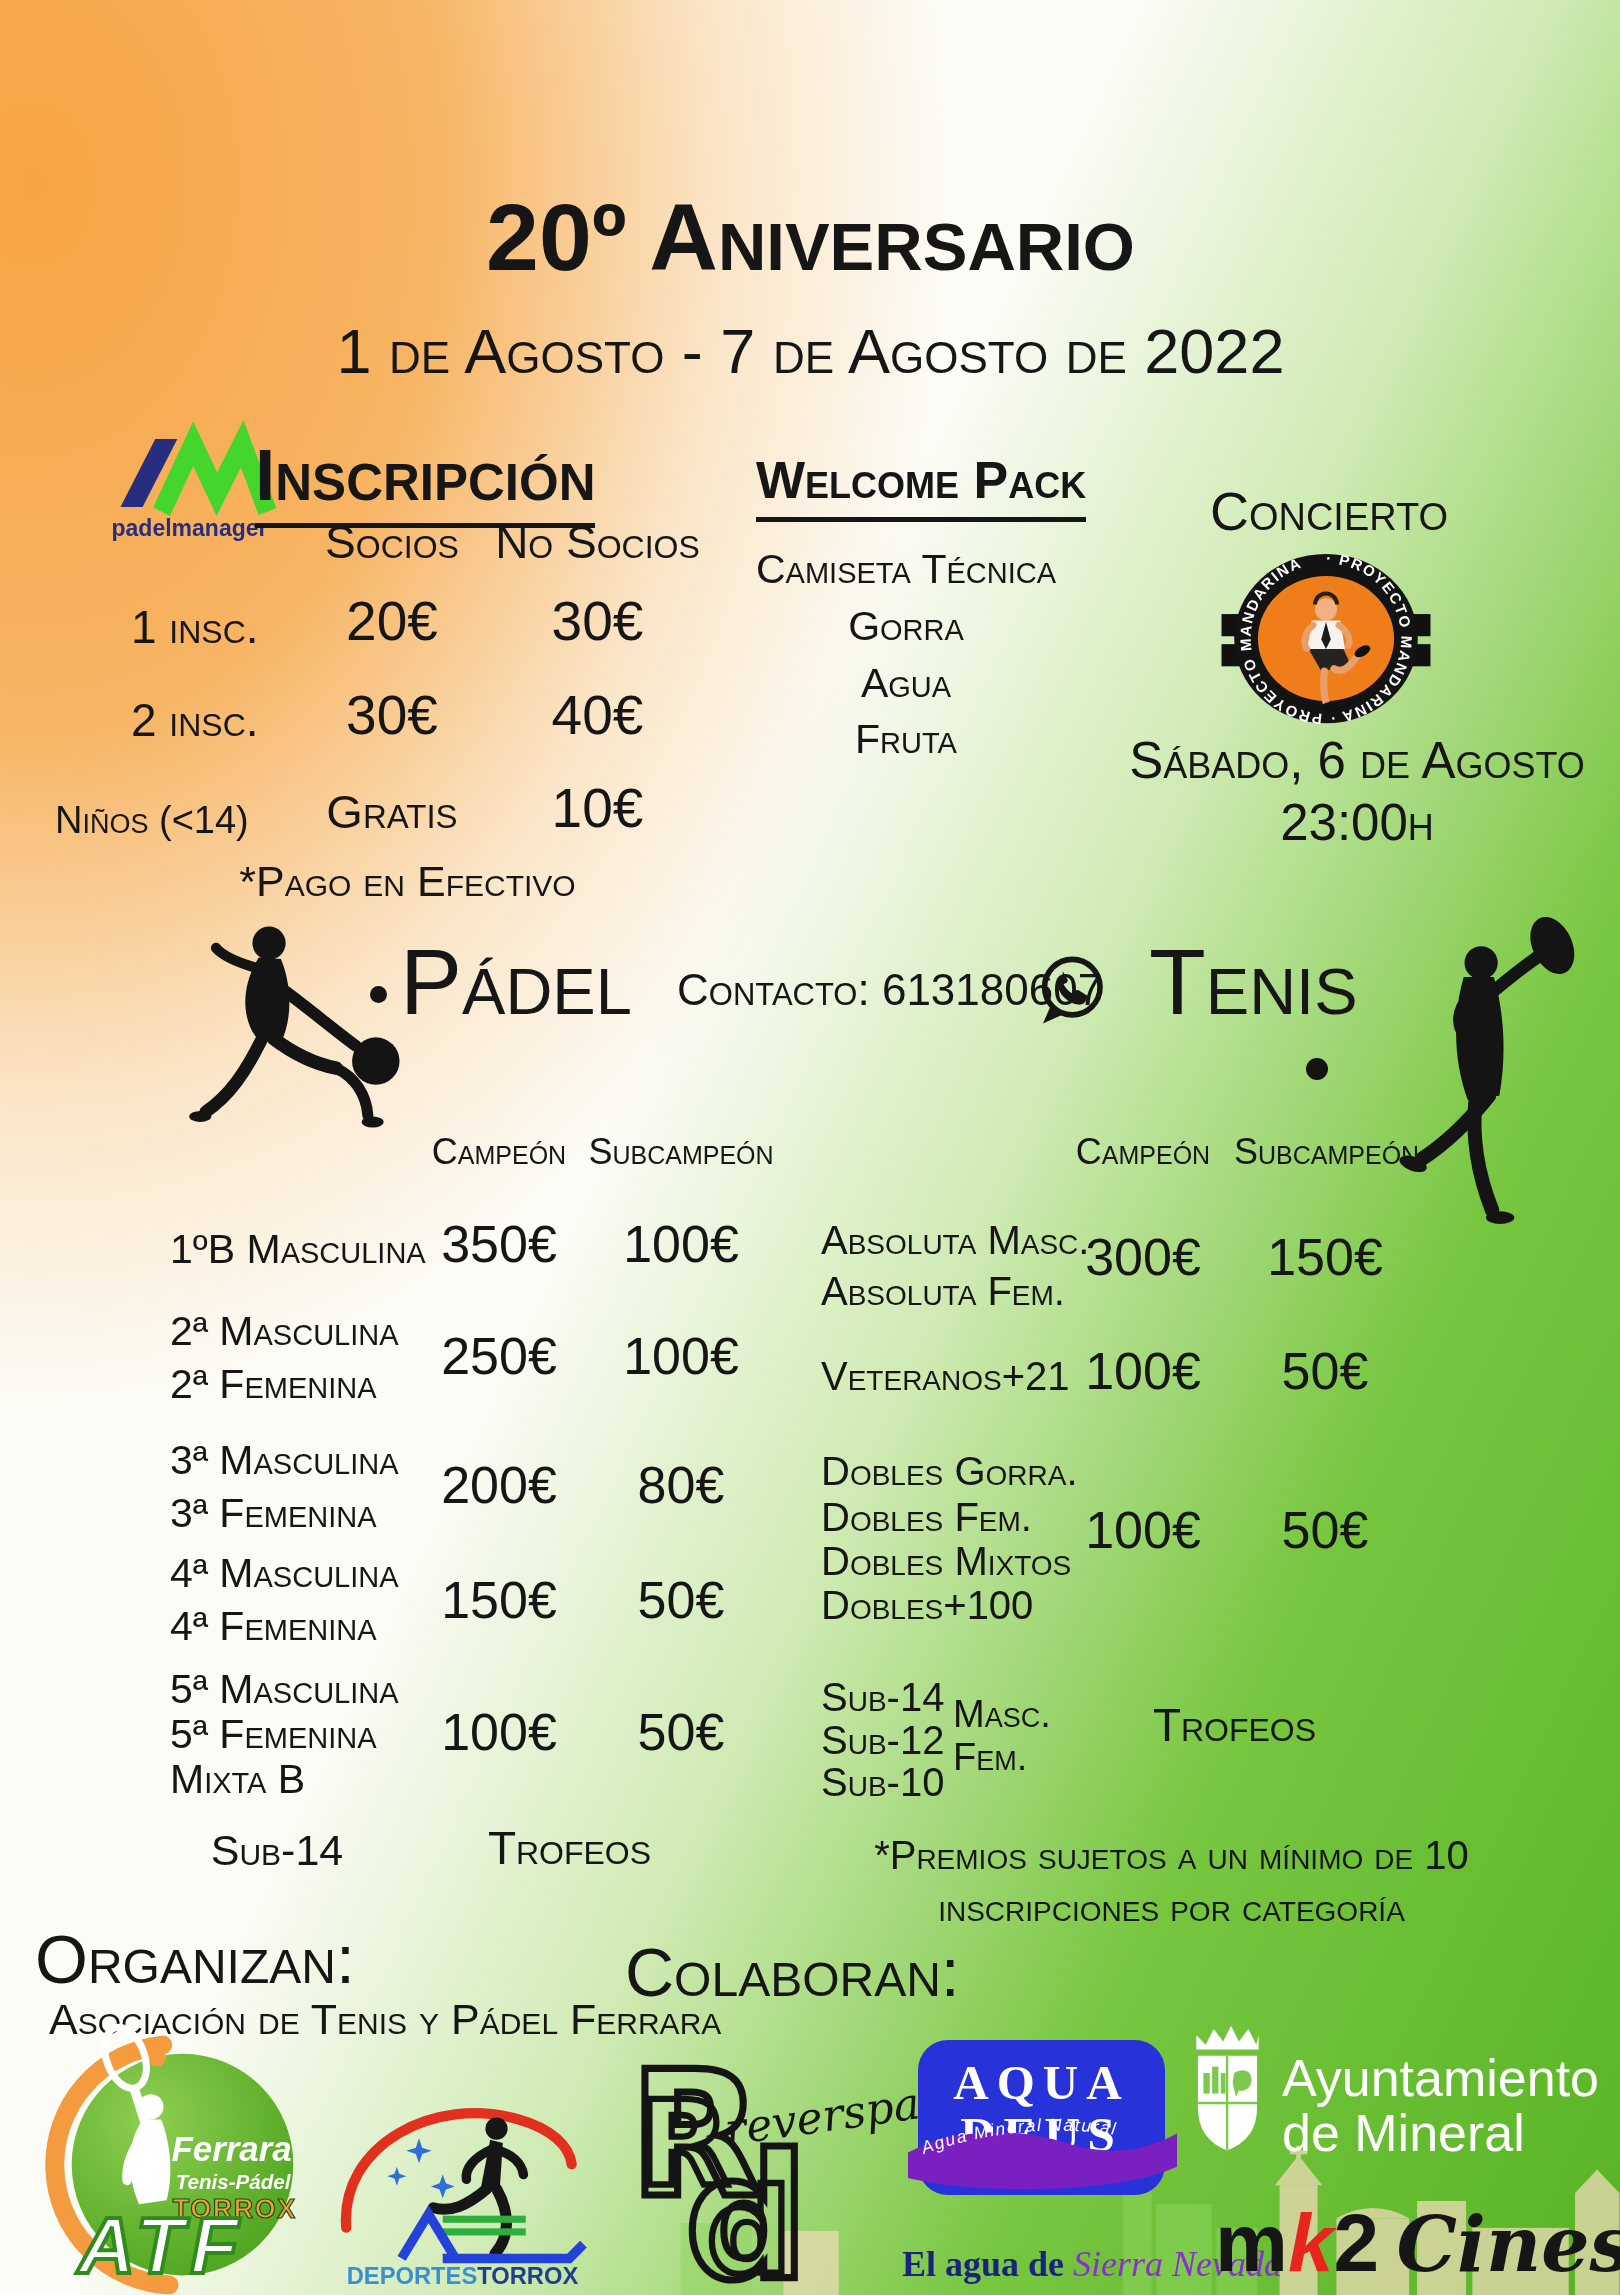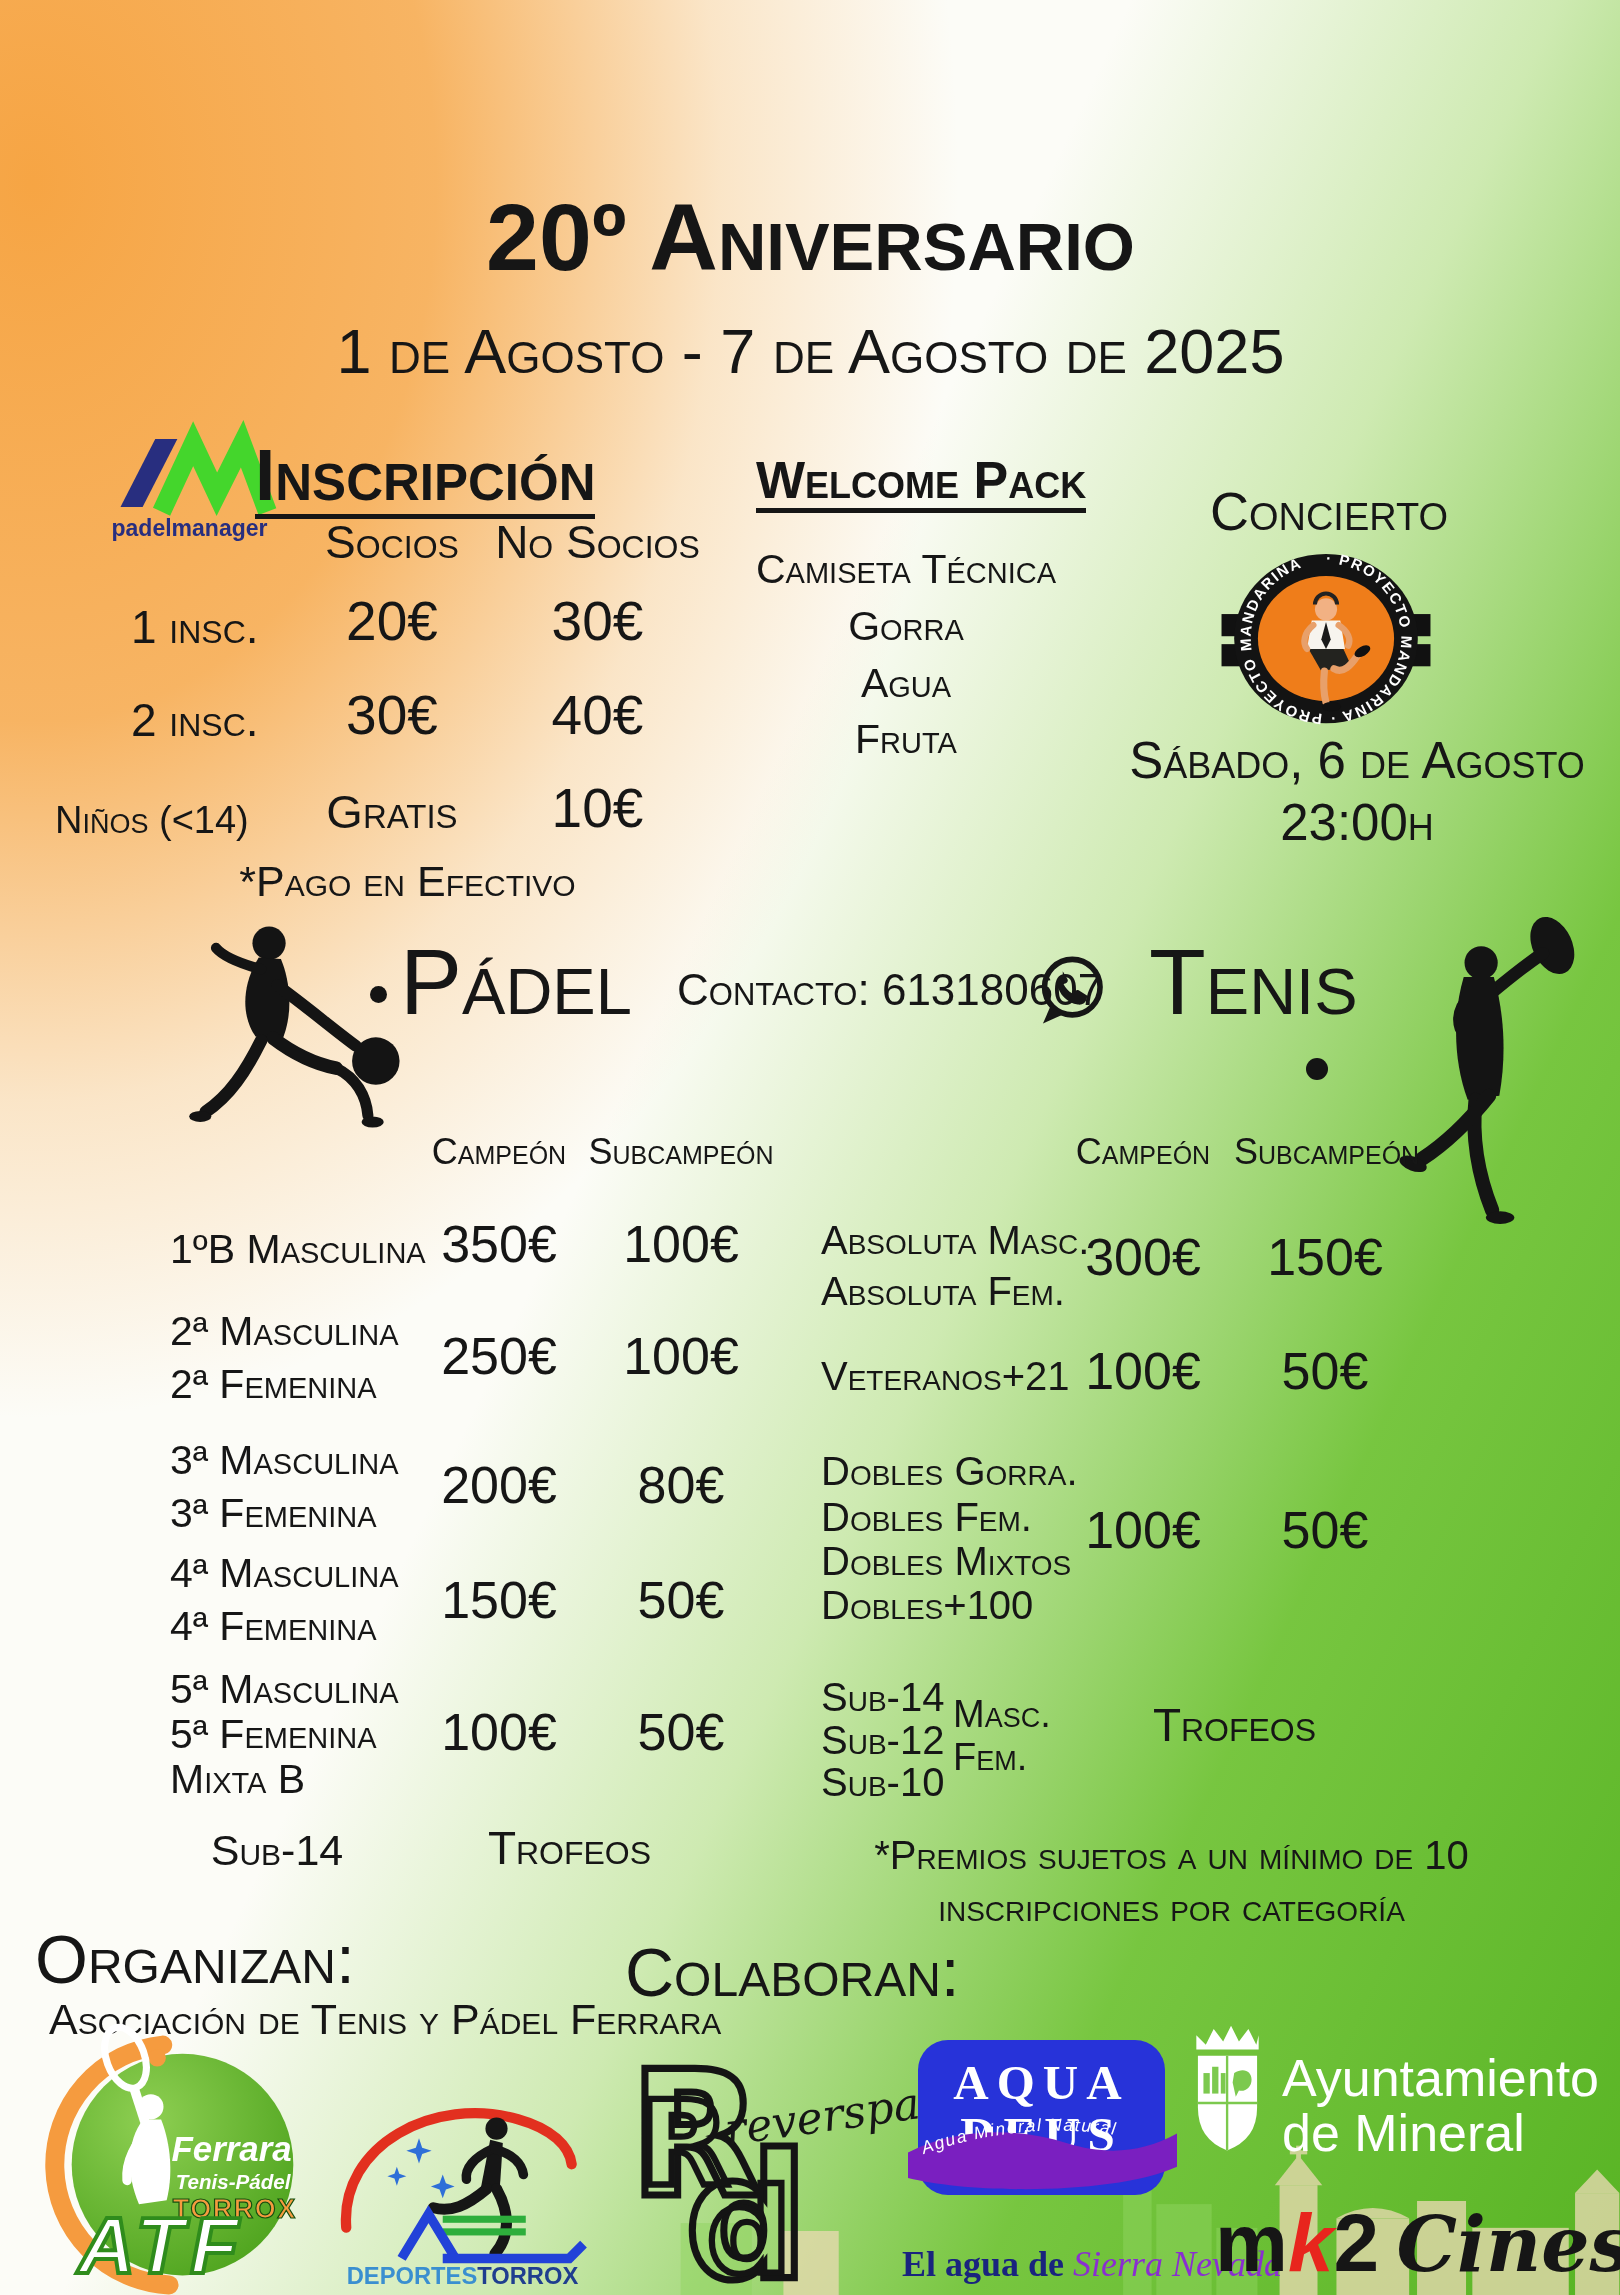--- a/index.html
+++ b/index.html
@@ -13,33 +13,33 @@
         rgba(248,192,122,.38) 58%, rgba(250,222,184,0) 78%),
       linear-gradient(115deg,
         rgba(104,192,48,0) 42%, rgba(168,219,120,.55) 58%,
         rgba(112,195,54,.95) 76%, #58b424 100%),
       #fcfcf7;
   }
   .t{position:absolute;white-space:nowrap;font-variant:small-caps;line-height:1.05;}
   .b{font-weight:bold}
   .c{text-align:center}
   .ns{font-variant:normal}
-  .ul{border-bottom:5.5px solid #161616;padding-bottom:0}
+  .ul{border-bottom:5.5px solid #161616;padding-bottom:9px}
   .serif{font-family:"Liberation Serif",serif}
   .dserif{font-family:"DejaVu Serif",serif}
   svg{position:absolute;overflow:visible}
   .dot{position:absolute;background:#141414;border-radius:50%}
 </style>
 </head>
 <body>
 
 <div class="poster">
 
   <div class="t b c" style="left:0;top:188px;width:1621px;font-size:95px;">20º Aniversario</div>
-  <div class="t c" style="left:0;top:318px;width:1621px;font-size:63px;">1 de Agosto - 7 de Agosto de 2025</div>
+  <div class="t c" style="left:0;top:318px;width:1621px;font-size:63px;">1 de Agosto - 7 de Agosto de 2022</div>
 
   <svg viewBox="0 0 200 110" style="left:111px;top:431px;width:158px;height:87px">
     <polygon points="12,96 56,10 84,10 40,96" fill="#282e7f"></polygon>
     <polyline points="64,102 104,16 134,80 166,16 198,102" fill="none" stroke="#44d62c" stroke-width="24"></polyline>
   </svg>
   <div class="t b c ns" style="left:63px;top:516px;width:253px;font-size:23px;color:#282e7f;">padelmanager</div>
 
   <div class="t b ul" style="left:255px;top:437px;font-size:73px;">Inscripción</div>
 
   <div class="t c" style="left:309px;top:518px;width:166px;font-size:46px;">Socios</div>

